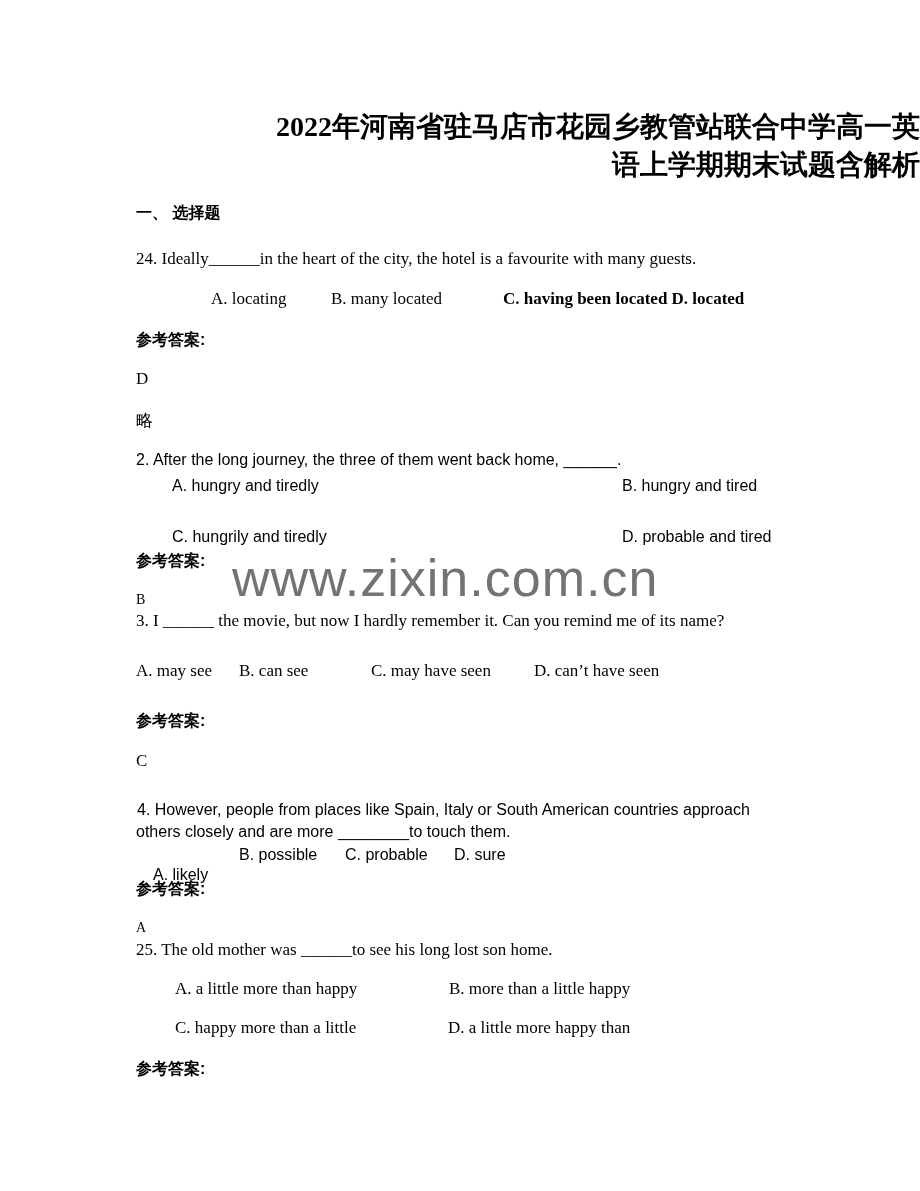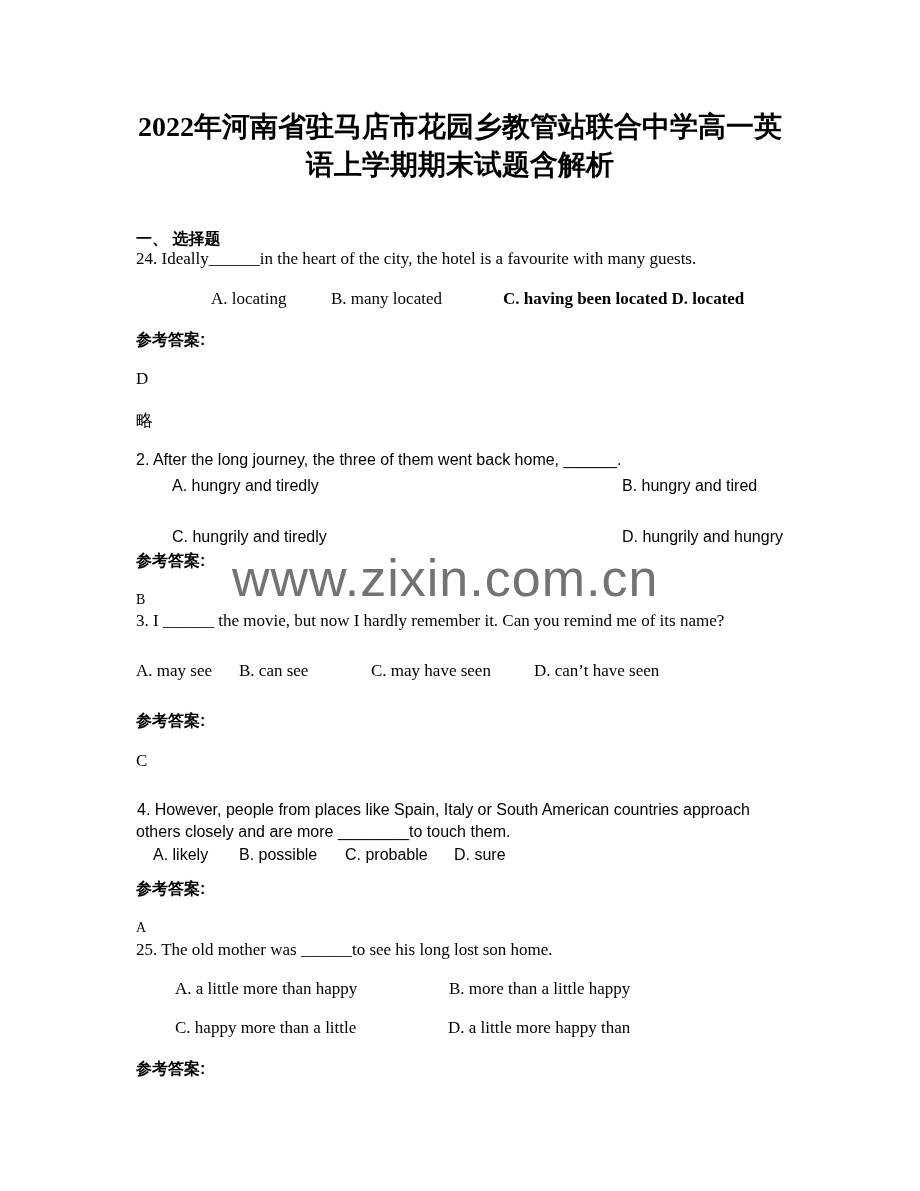--- a/index.html
+++ b/index.html
@@ -1,65 +1,65 @@
 <!DOCTYPE html>
 <html><head>
 <meta charset="utf-8">
 <style>
   html, body { margin: 0; padding: 0; background: #ffffff; }
   body { width: 920px; height: 1191px; position: relative; overflow: hidden; color: #000; }
   .abs { position: absolute; white-space: nowrap; }
   .serif { font-family: "Liberation Serif", "DejaVu Serif", serif; }
   .sans { font-family: "Liberation Sans", "DejaVu Sans", sans-serif; }
-  .title { font-family: "Liberation Serif", "DejaVu Serif", serif; font-weight: bold; font-size: 28px; width: 920px; text-align: center; left: 0; }
+  .title { font-family: "Liberation Serif", "DejaVu Serif", serif; font-weight: bold; font-size: 28px; width: 920px; text-align: right; left: 0; }
   .sec { font-size: 16px; font-weight: bold; font-family: "Liberation Sans", "DejaVu Sans", sans-serif; }
   .q { font-size: 17px; }
   .qs { font-size: 16px; }
   .ans-label { font-size: 16px; font-weight: bold; font-family: "Liberation Sans", "DejaVu Sans", sans-serif; }
   .ans { font-size: 17px; }
   .ans-small { font-size: 14px; }
   .watermark { font-family: "Liberation Sans", "DejaVu Sans", sans-serif; font-size: 52px; color: #737373; letter-spacing: 1px; }
 </style>
 </head>
 <body>
 
 <div class="abs title" style="top:108px;">2022年河南省驻马店市花园乡教管站联合中学高一英</div>
 <div class="abs title" style="top:146px;">语上学期期末试题含解析</div>
 
-<div class="abs sec" style="left:136px; top:203px;margin-top:26px;">一、 选择题</div>
+<div class="abs sec" style="left:136px; top:203px;">一、 选择题</div>
 
 <div class="abs watermark" style="left:232px; top:548px;">www.zixin.com.cn</div>
 
 <div class="abs serif q" style="left:136px; top:249px;">24. Ideally______in the heart of the city, the hotel is a favourite with many guests.</div>
 <div class="abs serif q" style="left:171px; top:289px;margin-left:40px;">A. locating</div>
 <div class="abs serif q" style="left:331px; top:289px;">B. many located</div>
 <div class="abs serif q" style="left:503px; top:289px;font-weight:bold;">C. having been located D. located</div>
 <div class="abs ans-label" style="left:136px; top:330px;">参考答案:</div>
 <div class="abs serif ans" style="left:136px; top:369px;">D</div>
 <div class="abs sans ans" style="left:136px; top:409px;">略</div>
 
 <div class="abs sans qs" style="left:136px; top:451px;">2. After the long journey, the three of them went back home, ______.</div>
 <div class="abs sans qs" style="left:172px; top:477px;">A. hungry and tiredly</div>
 <div class="abs sans qs" style="left:622px; top:477px;">B. hungry and tired</div>
 <div class="abs sans qs" style="left:172px; top:528px;">C. hungrily and tiredly</div>
-<div class="abs sans qs" style="left:622px; top:528px;">D. hungrily and hungry</div>
+<div class="abs sans qs" style="left:622px; top:528px;">D. probable and tired</div>
 <div class="abs ans-label" style="left:136px; top:551px;">参考答案:</div>
 <div class="abs serif ans-small" style="left:136px; top:592px;">B</div>
 
 <div class="abs serif q" style="left:136px; top:611px;">3. I ______ the movie, but now I hardly remember it. Can you remind me of its name?</div>
 <div class="abs serif q" style="left:136px; top:661px;">A. may see</div>
 <div class="abs serif q" style="left:239px; top:661px;">B. can see</div>
 <div class="abs serif q" style="left:371px; top:661px;">C. may have seen</div>
 <div class="abs serif q" style="left:534px; top:661px;">D. can’t have seen</div>
 <div class="abs ans-label" style="left:136px; top:711px;">参考答案:</div>
 <div class="abs serif ans" style="left:136px; top:751px;">C</div>
 
 <div class="abs sans qs" style="left:137px; top:801px;">4. However, people from places like Spain, Italy or South American countries approach</div>
 <div class="abs sans qs" style="left:136px; top:823px;text-align:right;">others closely and are more ________to touch them.</div>
-<div class="abs sans qs" style="left:153px; top:846px;text-align:center;">A. likely</div>
+<div class="abs sans qs" style="left:153px; top:866px;text-align:center;">A. likely</div>
 <div class="abs sans qs" style="left:239px; top:846px;">B. possible</div>
 <div class="abs sans qs" style="left:345px; top:846px;">C. probable</div>
 <div class="abs sans qs" style="left:454px; top:846px;">D. sure</div>
 <div class="abs ans-label" style="left:136px; top:879px;">参考答案:</div>
 <div class="abs serif ans-small" style="left:136px; top:920px;">A</div>
 
 <div class="abs serif q" style="left:136px; top:940px;">25. The old mother was ______to see his long lost son home.</div>
 <div class="abs serif q" style="left:175px; top:979px;">A. a little more than happy</div>
 <div class="abs serif q" style="left:449px; top:979px;">B. more than a little happy</div>
 <div class="abs serif q" style="left:175px; top:1018px;">C. happy more than a little</div>

